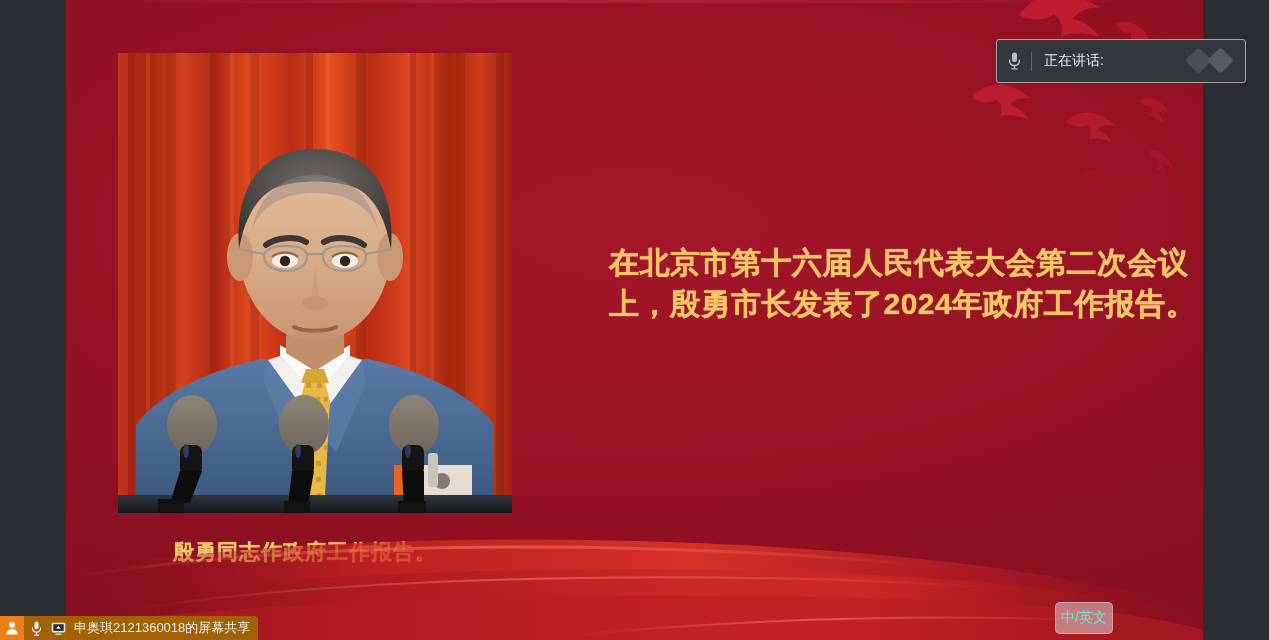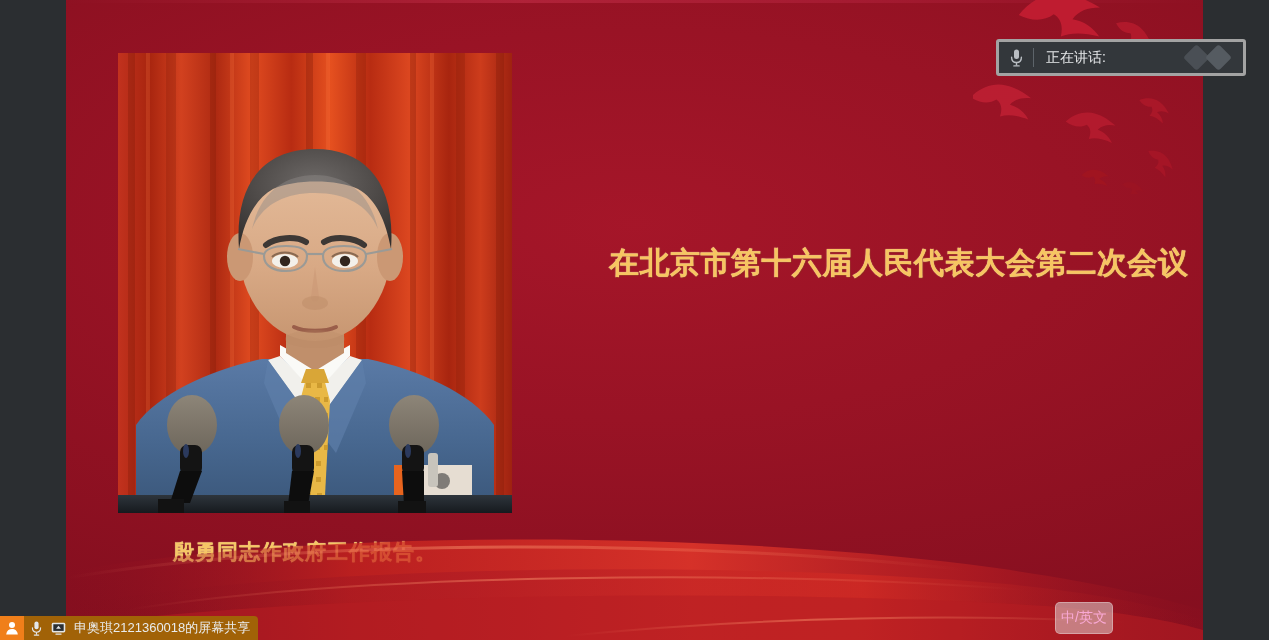--- a/index.html
+++ b/index.html
@@ -116,38 +116,38 @@
   
   #lang-toggle {
     position: absolute;
     left: 989px;
     top: 602px;
     width: 56px;
     height: 30px;
     border-radius: 5px;
     background: rgba(225,215,215,0.52);
     border: 1px solid rgba(255,255,255,0.30);
-    color: #f9a8d4;
+    color: #5eead4;
     font-size: 14px;
     display: flex;
     align-items: center;
     justify-content: center;
     cursor: pointer;
     user-select: none;
   }
 
   
   #speaking-banner {
     position: absolute;
     left: 996px;
     top: 39px;
     width: 250px;
-    height: 37px;
+    height: 44px;
     background: #33373b;
-    border: 3px solid #a3a3a3;
+    border: 1px solid #a3a3a3;
     border-radius: 3px;
     display: flex;
     align-items: center;
     box-sizing: border-box;
     overflow: hidden;
   }
   #speaking-mic {
     width: 34px;
     display: flex;
     align-items: center;
@@ -421,20 +421,21 @@
           <rect x="280" y="448" width="28" height="12" fill="#121212"></rect>
           <rect x="310" y="400" width="10" height="34" rx="3" fill="#c8c4bc"></rect>
         </g>
       </svg>
     </div>
 
     <div id="caption">殷勇同志作政府工作报告。</div>
 
     <div id="body-text">
       <p>在北京市第十六届人民代表大会第二次会议</p>
+      <p>上，殷勇市长发表了2024年政府工作报告。</p>
     </div>
 
     <div id="ribbon">
       <svg width="1137" height="130" viewBox="0 0 1137 130" preserveAspectRatio="none" xmlns="http://www.w3.org/2000/svg">
         <defs>
           <linearGradient id="rb1" x1="0" y1="0" x2="1" y2="0">
             <stop offset="0%" stop-color="#8e1020" stop-opacity="0"></stop>
             <stop offset="25%" stop-color="#c8241f" stop-opacity=".75"></stop>
             <stop offset="55%" stop-color="#e2372a" stop-opacity=".85"></stop>
             <stop offset="80%" stop-color="#b61d22" stop-opacity=".7"></stop>

